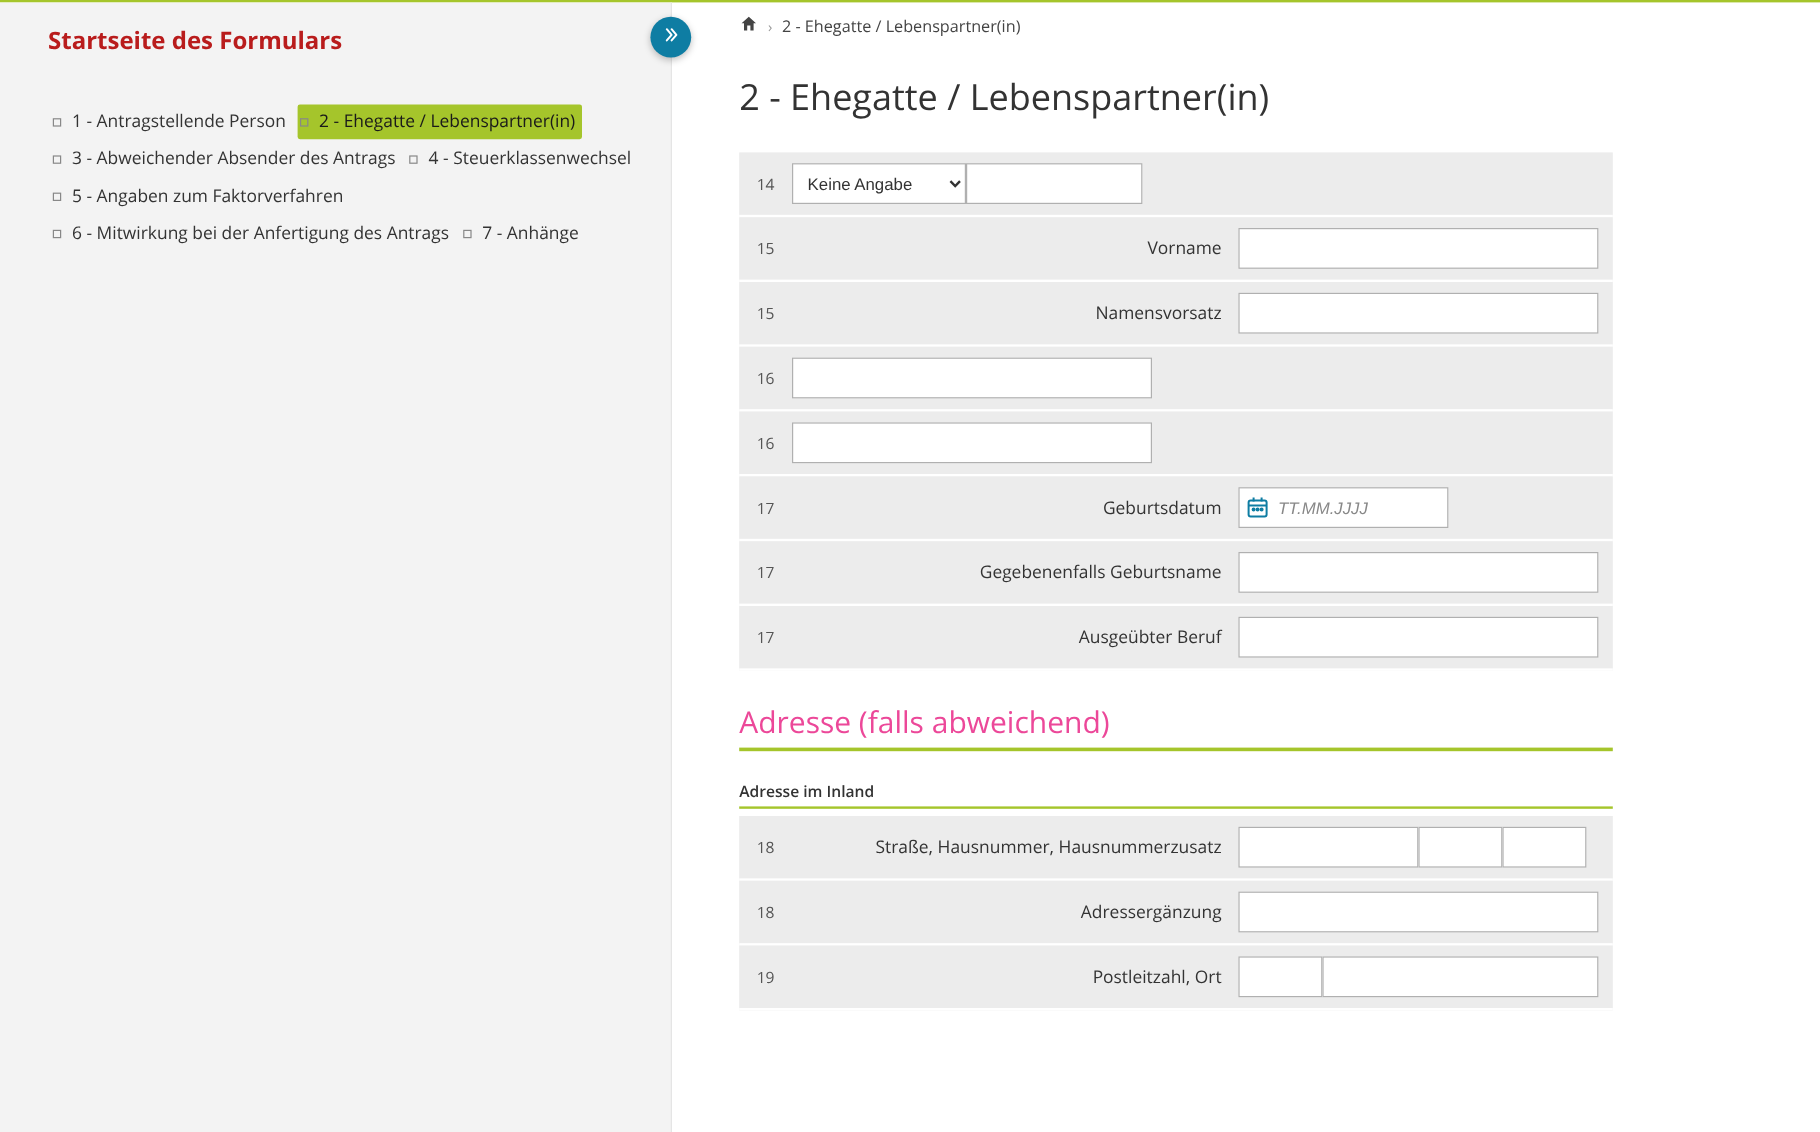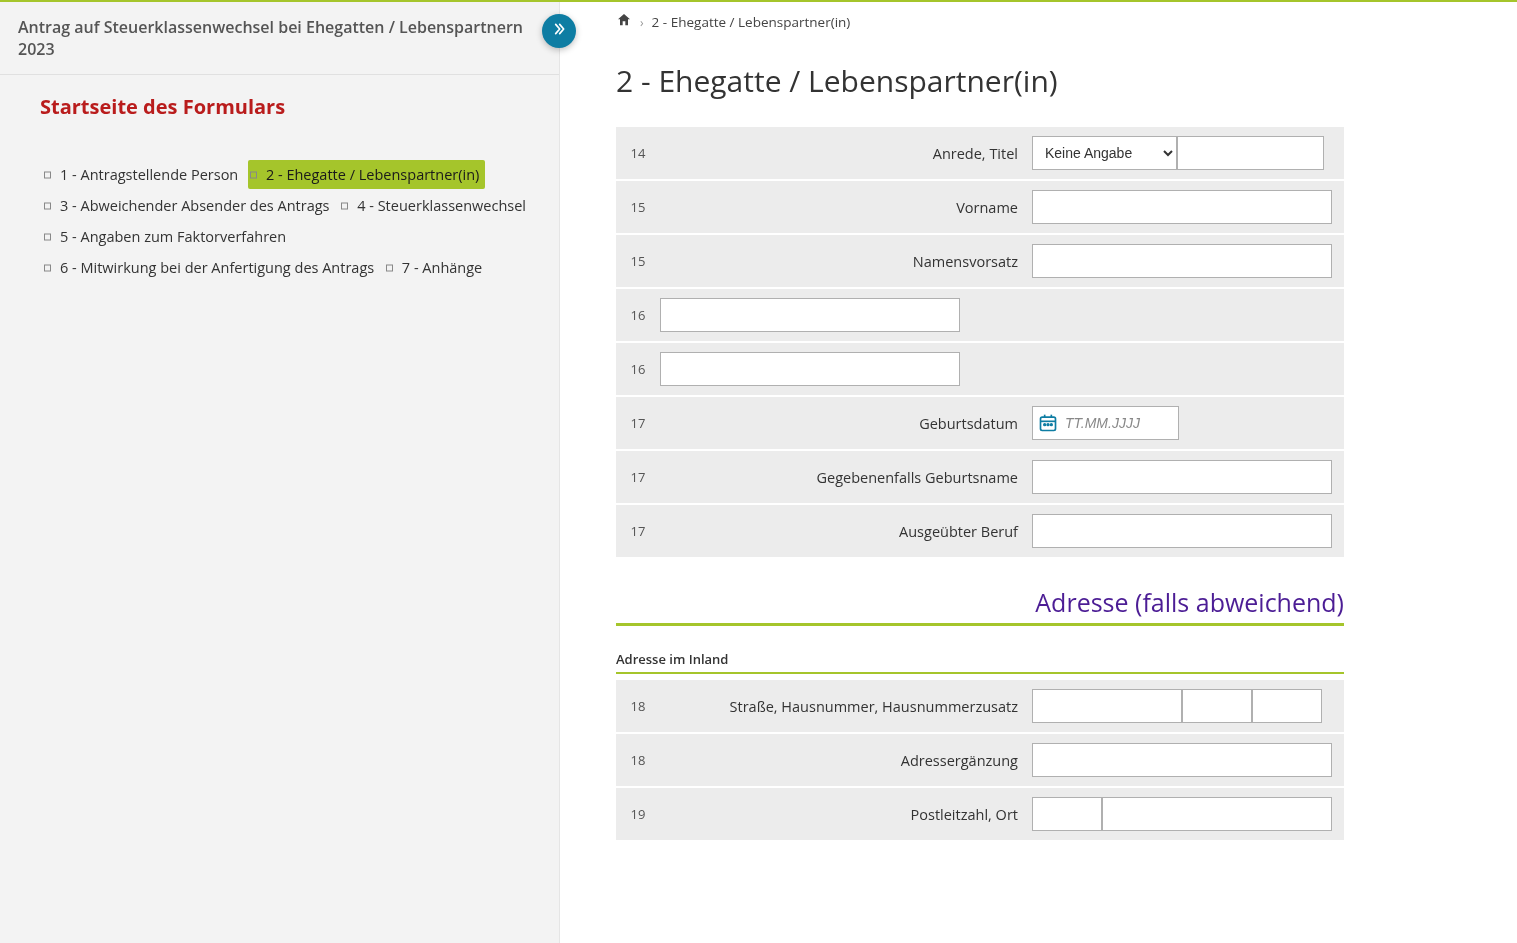--- a/index.html
+++ b/index.html
@@ -101,25 +101,24 @@
 
     h1.page-title {
       font-size: 30px;
       font-weight: 400;
       color: #333;
       margin-bottom: 26px;
     }
     h2.section-title {
       font-size: 25px;
       font-weight: 400;
-      color: #4c1d95;
+      color: #ec4899;
       margin: 26px 0 6px;
       padding-bottom: 4px;
       border-bottom: 3px solid #a5c52b;
-      text-align: right;
     }
     h3.subsection-title {
       font-size: 13px;
       font-weight: 600;
       color: #333;
       margin: 24px 0 6px;
       padding-bottom: 4px;
       border-bottom: 2px solid #a5c52b;
     }
 
@@ -173,42 +172,39 @@
       align-items: center;
     }
     .date-wrap .cal-icon {
       position: absolute;
       left: 6px;
       width: 20px; height: 20px;
       color: #0e7da3;
       pointer-events: none;
     }
     .date-wrap input {
-      width: 147px;
+      width: 175px;
       padding-left: 32px;
       font-style: italic;
       color: #0f766e;
     }
     .date-wrap input::placeholder { color: #888; font-style: italic; }
 
     .w-lg { width: 150px; }
     .plz { width: 70px; }
     .ort { flex: 1 1 auto; width: 100%; }
     .strasse { width: 150px; }
     .hausnr { width: 70px; }
     .zusatz { width: 70px; }
   </style>
 </head>
 <body>
 
 <div class="layout">
   <aside class="sidebar">
-    <div class="sidebar-header">
-      <span class="sidebar-header-title">Antrag auf Steuerklassenwechsel bei Ehegatten / Lebenspartnern  2023</span>
-    </div>
     <div class="sidebar-toggle">
       <span>
         <svg viewBox="0 0 24 24" fill="none" stroke="#fff" stroke-width="2.5" stroke-linecap="round" stroke-linejoin="round">
             <polyline points="7 5 13 12 7 19"></polyline>
             <polyline points="13 5 19 12 13 19"></polyline>
           </svg>
       </span>
     </div>
     <nav class="nav">
       <div class="nav-heading">Startseite des Formulars</div>
@@ -233,21 +229,20 @@
       </span>
       <span class="chev">›</span>
       <span class="crumb">2 - Ehegatte / Lebenspartner(in)</span>
     </div>
 
     <h1 class="page-title">2 - Ehegatte / Lebenspartner(in)</h1>
 
 
     <div class="form-row">
       <div class="row-num">14</div>
-      <div class="row-label">Anrede,  Titel</div>
       <div class="row-inputs">
         <select>
           <option>Keine Angabe</option>
         </select>
         <input type="text" class="titel-in" style="">
       </div>
     </div>
 
     <div class="form-row">
       <div class="row-num">15</div>

